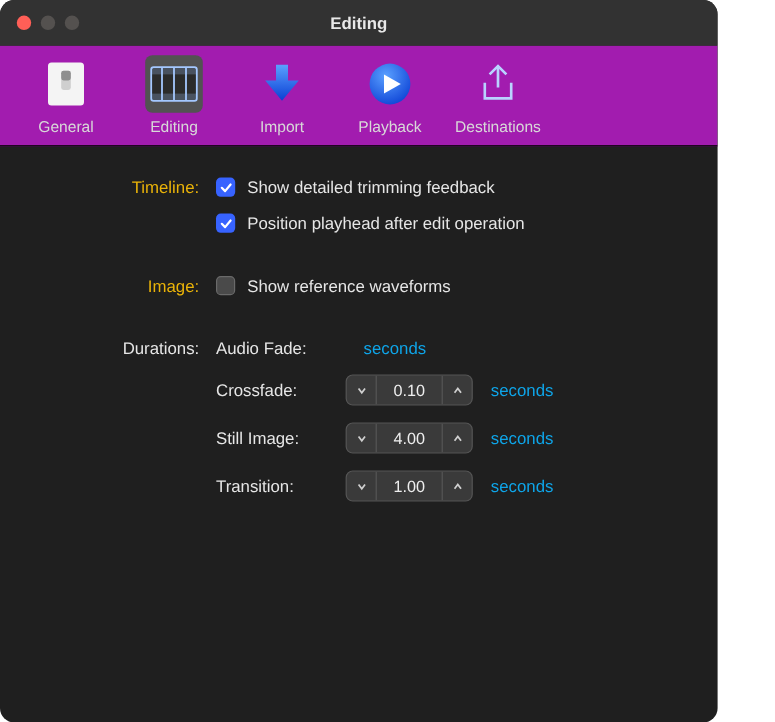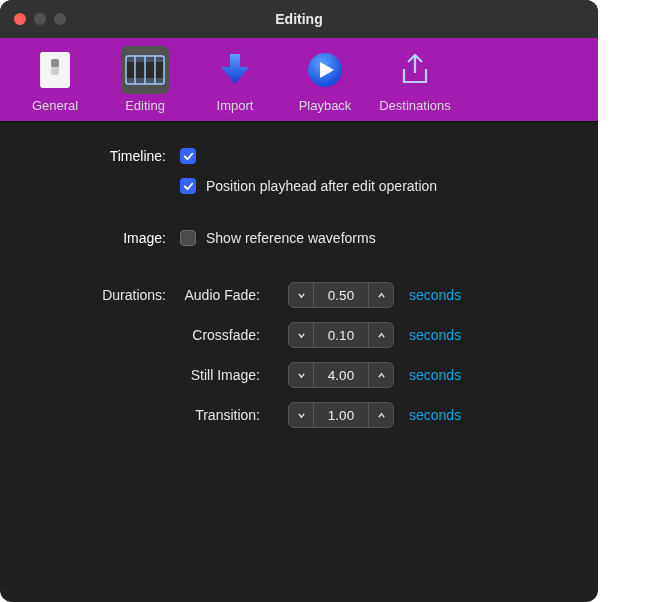--- a/index.html
+++ b/index.html
@@ -75,21 +75,21 @@
   }
   .row {
     display: flex;
     align-items: center;
     margin-bottom: 14px;
   }
   .section-label {
     width: 150px;
     text-align: right;
     padding-right: 14px;
-    color: #ffffff;
+    color: #eab308;
   }
   .gap { height: 22px; }
   .checkbox {
     width: 16px; height: 16px;
     border-radius: 4px;
     margin-right: 10px;
     display: inline-flex;
     align-items: center;
     justify-content: center;
     flex: 0 0 16px;
@@ -102,21 +102,20 @@
     display: flex;
     align-items: center;
     margin-bottom: 14px;
   }
   .section-col {
     width: 150px;
     text-align: right;
     padding-right: 14px;
   }
   .inner-label {
-    text-align: right;
     width: 108px;
     padding-right: 28px;
   }
   .stepper {
     display: flex;
     align-items: stretch;
     background: #3a3a3a;
     border: 1px solid #555;
     border-radius: 6px;
     height: 26px;
@@ -234,20 +233,21 @@
 
   <div class="pane">
 
     <div class="row">
       <div class="section-label">Timeline:</div>
       <div class="checkbox checked">
         <svg viewBox="0 0 12 12">
             <path d="M2 6 L5 9 L10 3" stroke="#fff" stroke-width="2" fill="none" stroke-linecap="round" stroke-linejoin="round"></path>
           </svg>
       </div>
+      <span class="check-label">Show detailed trimming feedback</span>
     </div>
     <div class="row">
       <div class="section-label"></div>
       <div class="checkbox checked">
         <svg viewBox="0 0 12 12">
             <path d="M2 6 L5 9 L10 3" stroke="#fff" stroke-width="2" fill="none" stroke-linecap="round" stroke-linejoin="round"></path>
           </svg>
       </div>
       <span class="check-label">Position playhead after edit operation</span>
     </div>
@@ -258,35 +258,20 @@
       <div class="section-label">Image:</div>
       <div class="checkbox unchecked"></div>
       <span class="check-label">Show reference waveforms</span>
     </div>
 
     <div class="gap"></div>
 
     <div class="dur-row">
       <div class="section-col">Durations:</div>
       <div class="inner-label">Audio Fade:</div>
-      <div class="stepper">
-        <div class="btn">
-            <svg class="chev" viewBox="0 0 10 10">
-              <path d="M2 3 L5 7 L8 3" stroke="#cfcfcf" stroke-width="1.6" fill="none"></path>
-            </svg>
-          </div>
-        <div class="divider"></div>
-        <div class="value">0.50</div>
-        <div class="divider"></div>
-        <div class="btn">
-            <svg class="chev" viewBox="0 0 10 10">
-              <path d="M2 7 L5 3 L8 7" stroke="#cfcfcf" stroke-width="1.6" fill="none"></path>
-            </svg>
-          </div>
-      </div>
       <span class="unit">seconds</span>
     </div>
 
     <div class="dur-row">
       <div class="section-col"></div>
       <div class="inner-label">Crossfade:</div>
       <div class="stepper">
         <div class="btn">
             <svg class="chev" viewBox="0 0 10 10">
               <path d="M2 3 L5 7 L8 3" stroke="#cfcfcf" stroke-width="1.6" fill="none"></path>

